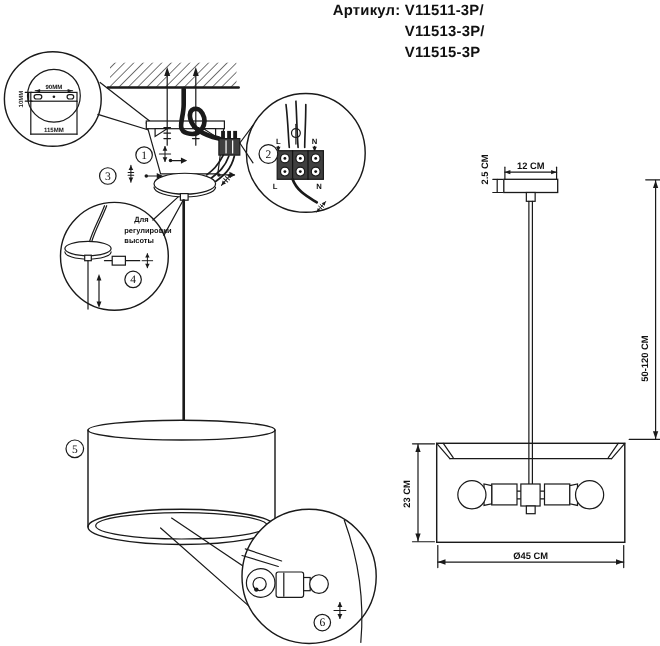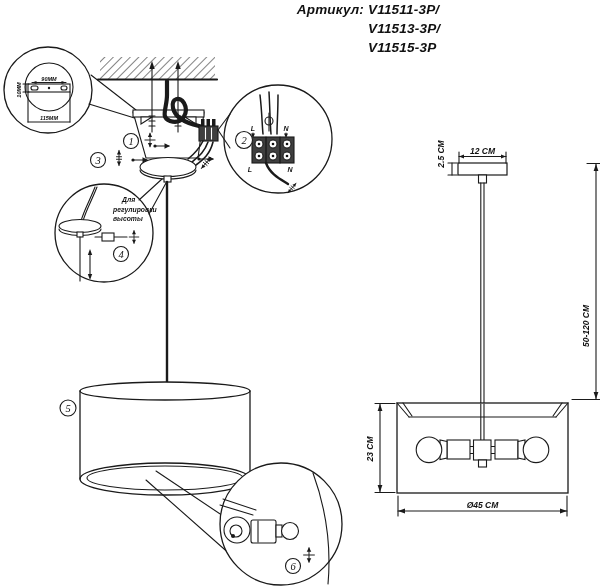--- a/index.html
+++ b/index.html
@@ -1,16 +1,16 @@
 <!DOCTYPE html>
 <html><head>
 <meta charset="utf-8">
 <style>
   html,body{margin:0;padding:0;background:#fff;}
-  .page{width:600px;height:587px;background:#ffffff;position:relative;overflow:hidden;font-style:italic;}
+  .page{width:600px;height:587px;background:#ffffff;position:relative;overflow:hidden;}
   svg{display:block;}
   svg text{font-family:"Liberation Sans","DejaVu Sans",sans-serif;fill:#111;stroke:none;font-weight:bold;}
   svg text.digit{font-family:"Liberation Serif","DejaVu Serif",serif;font-weight:normal;font-size:10.5px;}
   svg text.title{font-size:13.5px;letter-spacing:.2px;}
   svg text.dim{font-size:8.5px;}
   svg text.tiny{font-size:5.5px;}
   svg text.note{font-size:6.8px;}
   svg text.term{font-size:7px;}
 </style>
 </head>

